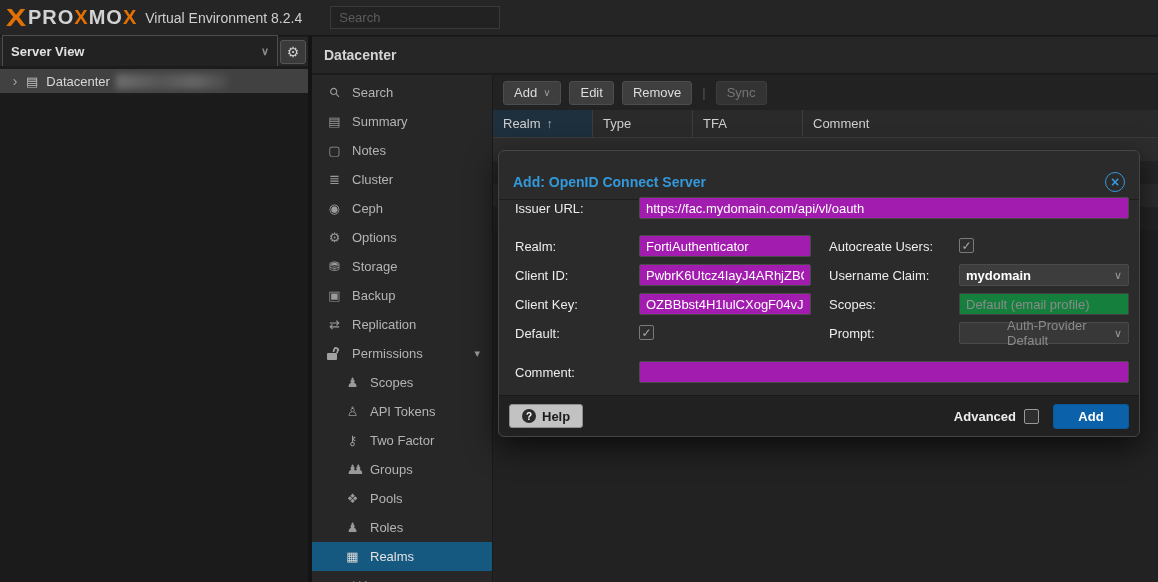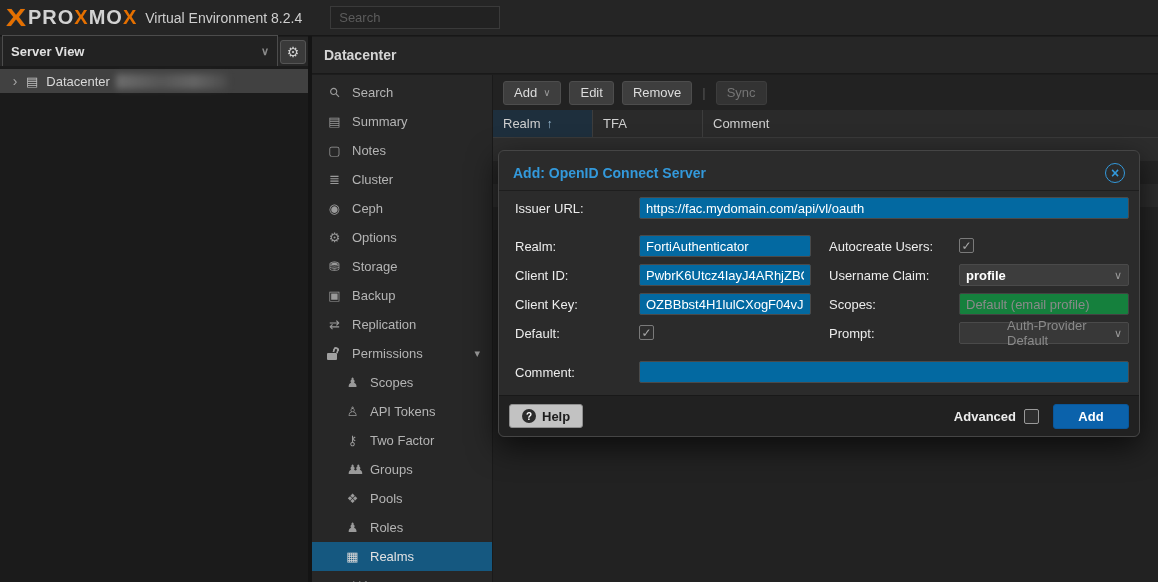--- a/index.html
+++ b/index.html
@@ -72,28 +72,28 @@
   .thead{position:absolute;left:0;top:35px;width:665px;height:28px;background:#2a2a2a;
          display:flex;border-bottom:1px solid #3a3a3a;color:#cfcfcf;}
   .th{display:flex;align-items:center;padding-left:10px;border-right:1px solid #3d3d3d;}
   .th.sorted{background:#1e2f3d;}
   .th .arrow{margin-left:6px;color:#9ec1da;font-size:12px;}
   .trow{position:absolute;left:0;width:665px;height:23px;}
   
   .dialog{left:498px;top:150px;width:642px;height:287px;background:#2b2b2b;
           border:1px solid #454545;border-radius:6px;z-index:10;
           box-shadow:0 10px 30px rgba(0,0,0,.65);}
-  .dlg-title{position:absolute;left:0;top:4px;width:100%;height:36px;display:flex;
+  .dlg-title{position:absolute;left:0;top:13px;width:100%;height:36px;display:flex;
              align-items:center;padding:0 14px;color:#3399db;font-size:14px;font-weight:bold;
              border-bottom:1px solid #1e1e1e;}
   .dlg-close{margin-left:auto;width:20px;height:20px;border:1px solid #3399db;border-radius:50%;
              color:#3399db;display:flex;align-items:center;justify-content:center;
              font-size:14px;line-height:1;cursor:pointer;}
   .f-label{position:absolute;color:#ececec;height:22px;display:flex;align-items:center;}
-  .f-input{position:absolute;height:22px;background:#0369a1;border:1px solid #4a4a4a;
+  .f-input{position:absolute;height:22px;background:#a21caf;border:1px solid #4a4a4a;
            color:#fff;padding:0 6px;font-size:13px;font-family:"Liberation Sans",sans-serif;border-radius:2px;}
   .f-input::placeholder{color:#8a8a8a;}
   .f-input.ghost{background:#15803d;border-color:#434343;}
   .combo{position:absolute;height:22px;background:#3d3d3d;border:1px solid #4a4a4a;border-radius:2px;
          display:flex;align-items:center;padding:0 6px;color:#fff;font-weight:bold;}
   .combo .chev{margin-left:auto;color:#9a9a9a;font-size:11px;font-weight:normal;}
   .combo.disabled{color:#8a8a8a;font-weight:normal;background:#383838;padding-left:47px;}
   .checkbox{position:absolute;width:15px;height:15px;border:1px solid #7a7a7a;border-radius:2px;
             background:#2e2e2e;display:flex;align-items:center;justify-content:center;
             color:#a8a8a8;font-size:12px;line-height:1;}
@@ -247,20 +247,23 @@
       <span class="tb-sep">|</span>
       <div class="tb-btn disabled">
         <span>Sync</span>
       </div>
     </div>
     <div class="thead">
       <div class="th sorted" style="width:100px;">
         <span>Realm</span>
         <span class="arrow">↑</span>
       </div>
+      <div class="th" style="width:100px;">
+        <span>Type</span>
+      </div>
       <div class="th" style="width:110px;">
         <span>TFA</span>
       </div>
       <div class="th" style="width:355px;border-right:none;">
         <span>Comment</span>
       </div>
     </div>
     <div class="trow" style="top:63px;background:#2d2d2d;"></div>
     <div class="trow" style="top:86px;background:#252525;"></div>
     <div class="trow" style="top:109px;background:#2d2d2d;"></div>
@@ -286,21 +289,21 @@
     <input class="f-input" style="left: 140px; top: 142px; width: 172px;" type="text" value="OZBBbst4H1lulCXogF04vJl">
 
     <span class="f-label" style="left:16px;top:171px;">Default:</span>
     <span class="checkbox" style="left:140px;top:174px;">✓</span>
 
     <span class="f-label" style="left:330px;top:84px;">Autocreate Users:</span>
     <span class="checkbox" style="left:460px;top:87px;">✓</span>
 
     <span class="f-label" style="left:330px;top:113px;">Username Claim:</span>
     <div class="combo" style="left:460px;top:113px;width:170px;">
-      <span>profile</span>
+      <span>mydomain</span>
       <span class="chev">∨</span>
     </div>
 
     <span class="f-label" style="left:330px;top:142px;">Scopes:</span>
     <input class="f-input ghost" style="left: 460px; top: 142px; width: 170px;" type="text" placeholder="Default (email profile)">
 
     <span class="f-label" style="left:330px;top:171px;">Prompt:</span>
     <div class="combo disabled" style="left:460px;top:171px;width:170px;">
       <span>Auth-Provider Default</span>
       <span class="chev">∨</span>

